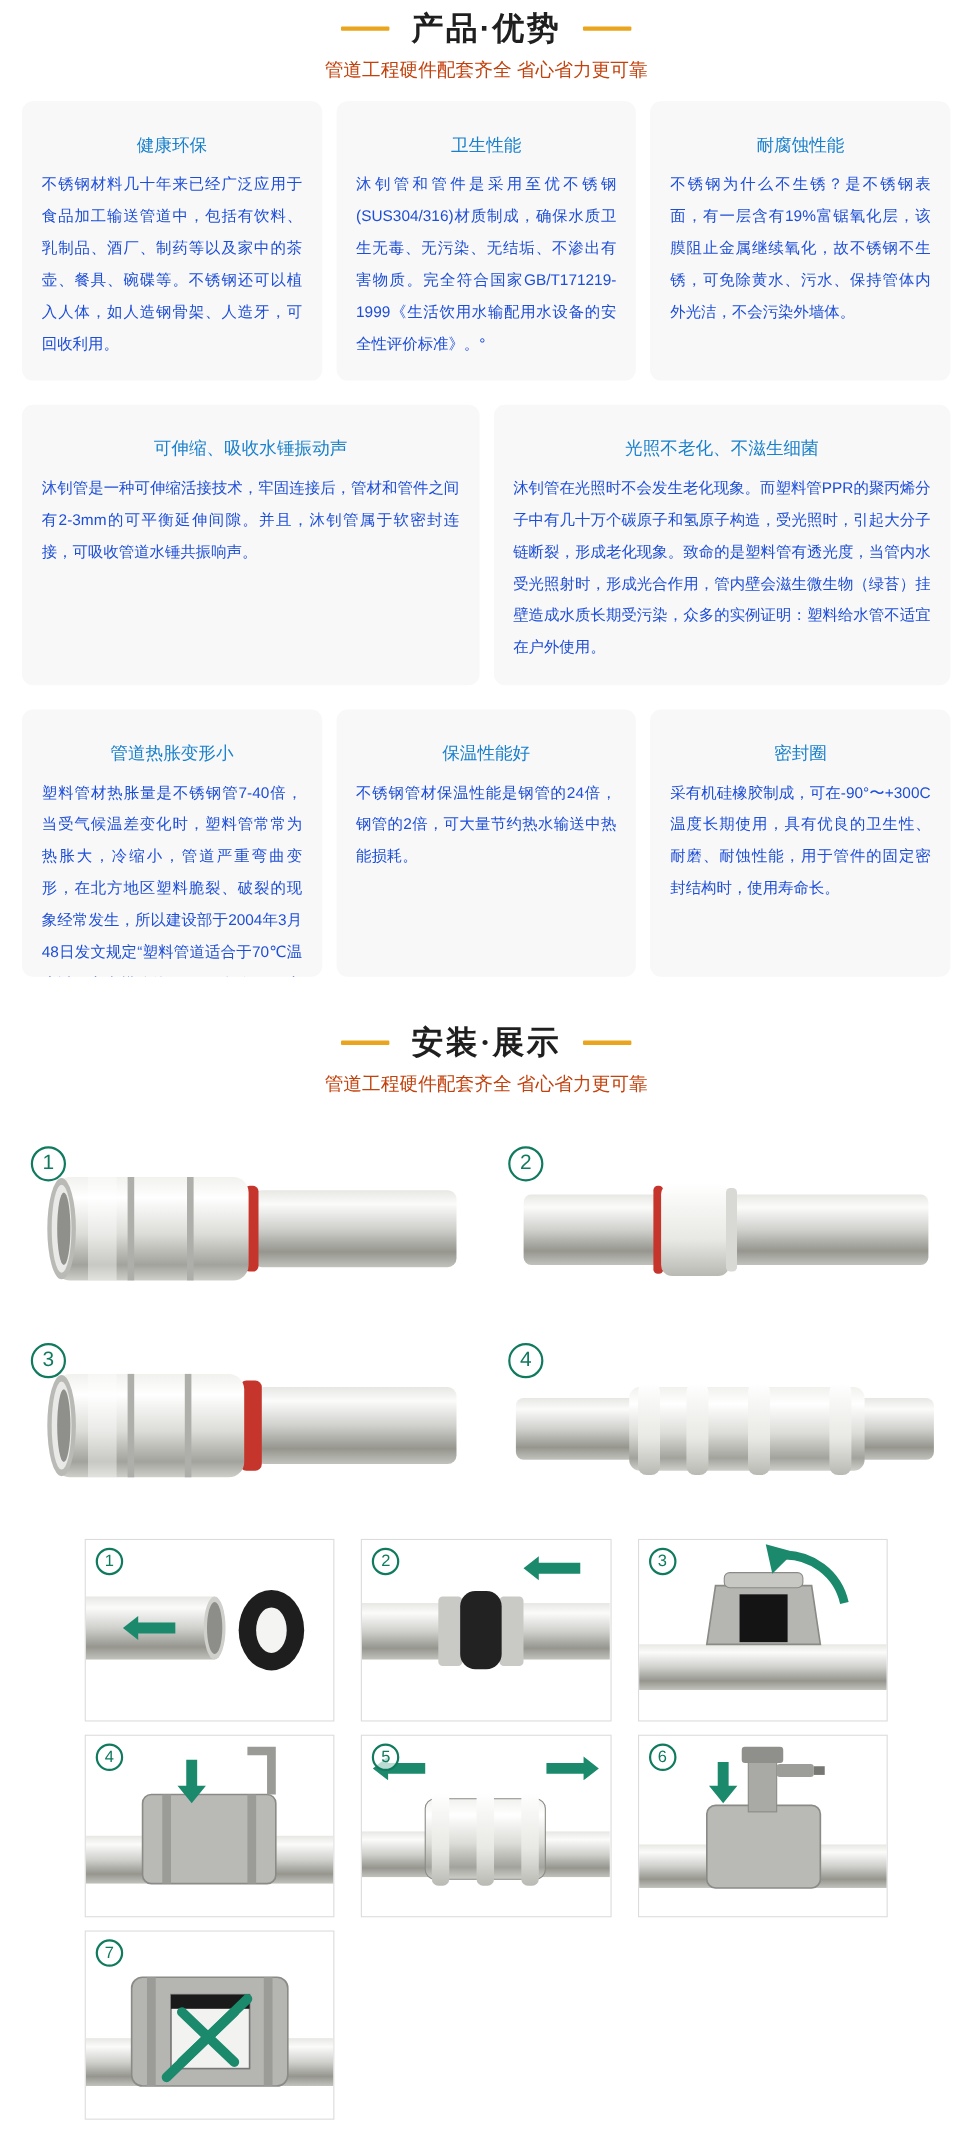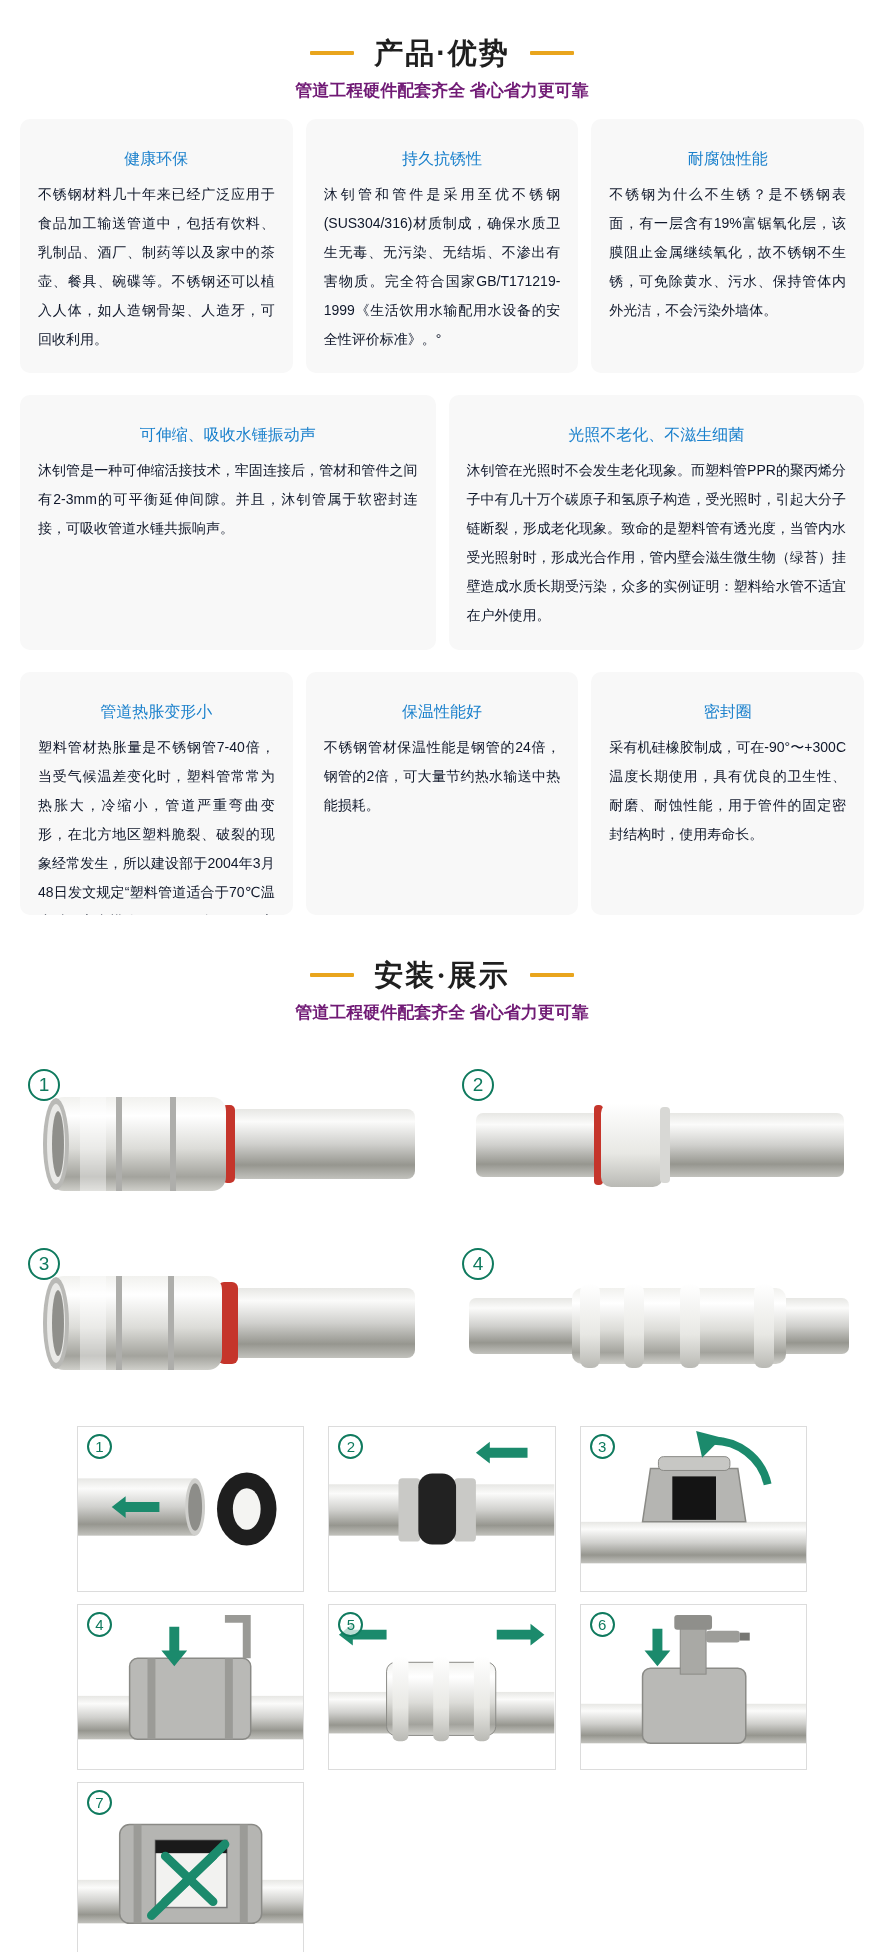--- a/index.html
+++ b/index.html
@@ -1,36 +1,36 @@
 <!DOCTYPE html>
 <html><head>
 <meta charset="utf-8">
 <style>
   html,body{margin:0;padding:0;background:#ffffff;}
   body{width:884px;height:1952px;overflow:hidden;position:relative;
        font-family:"Liberation Sans","DejaVu Sans",sans-serif;color:#333;}
 
   
   .section-header{display:flex;align-items:center;justify-content:center;gap:20px;}
-  .section-header.first{padding-top:35px;}
+  .section-header.first{padding-top:8px;}
   .section-header.second{padding-top:20px;font-family:Liberation Serif, serif;}
   .title-dash{width:44px;height:4px;background:#E9A51D;border-radius:1px;}
   .section-title{font-size:29px;font-weight:700;color:#1f1f1f;letter-spacing:2px;line-height:36px;}
-  .section-subtitle{text-align:center;color:#701a75;font-size:17px;margin-top:8px;line-height:24px;font-weight:bold;}
+  .section-subtitle{text-align:center;color:#c2410c;font-size:17px;margin-top:8px;line-height:24px;}
 
   
   .cards-wrap{margin-top:16px;}
   .cards-row{display:flex;gap:13px;padding:0 20px;margin-bottom:22px;}
   .card{flex:1;background:#f8f8f8;border-radius:10px;box-sizing:border-box;
         padding:30px 18px 16px;overflow:hidden;}
   .row-1 .card{height:254px;}
   .row-2 .card{height:255px;}
   .row-3 .card{height:243px;}
   .card-title{color:#1A80CC;font-weight:400;font-size:16px;text-align:center;margin-bottom:10px;}
-  .card-body{color:#0f172a;font-size:14px;line-height:29px;text-align:justify;}
+  .card-body{color:#1d4ed8;font-size:14px;line-height:29px;text-align:justify;}
 
   
   .big-grid{display:grid;grid-template-columns:1fr 1fr;gap:19px 24px;padding:0 20px;margin-top:38px;}
   .big-item{position:relative;height:160px;background:#ffffff;}
   .big-item svg{width:100%;height:100%;display:block;}
   .big-num{position:absolute;top:6px;left:8px;width:32px;height:32px;border:2px solid #0F7A5E;
            border-radius:50%;color:#0F7A5E;font-size:19px;font-weight:400;
            display:flex;align-items:center;justify-content:center;box-sizing:border-box;background:#fff;}
 
   
@@ -76,21 +76,21 @@
 </div>
 <div class="section-subtitle">管道工程硬件配套齐全 省心省力更可靠</div>
 
 <div class="cards-wrap">
   <div class="cards-row row-1">
     <div class="card">
       <div class="card-title">健康环保</div>
       <div class="card-body">不锈钢材料几十年来已经广泛应用于食品加工输送管道中，包括有饮料、乳制品、酒厂、制药等以及家中的茶壶、餐具、碗碟等。不锈钢还可以植入人体，如人造钢骨架、人造牙，可回收利用。</div>
     </div>
     <div class="card">
-      <div class="card-title">持久抗锈性</div>
+      <div class="card-title">卫生性能</div>
       <div class="card-body">沐钊管和管件是采用至优不锈钢(SUS304/316)材质制成，确保水质卫生无毒、无污染、无结垢、不渗出有害物质。完全符合国家GB/T171219-1999《生活饮用水输配用水设备的安全性评价标准》。°</div>
     </div>
     <div class="card">
       <div class="card-title">耐腐蚀性能</div>
       <div class="card-body">不锈钢为什么不生锈？是不锈钢表面，有一层含有19%富锯氧化层，该膜阻止金属继续氧化，故不锈钢不生锈，可免除黄水、污水、保持管体内外光洁，不会污染外墙体。</div>
     </div>
   </div>
   <div class="cards-row row-2">
     <div class="card">
       <div class="card-title">可伸缩、吸收水锤振动声</div>

